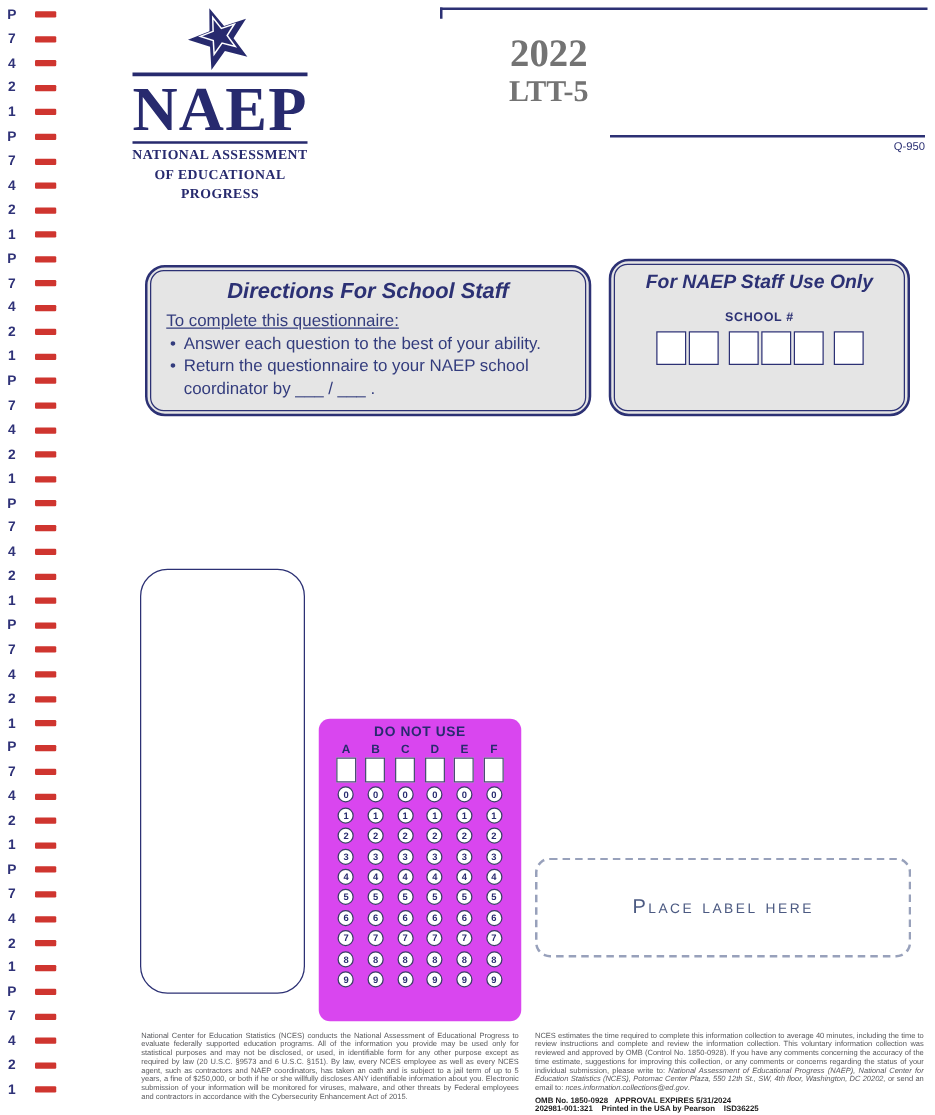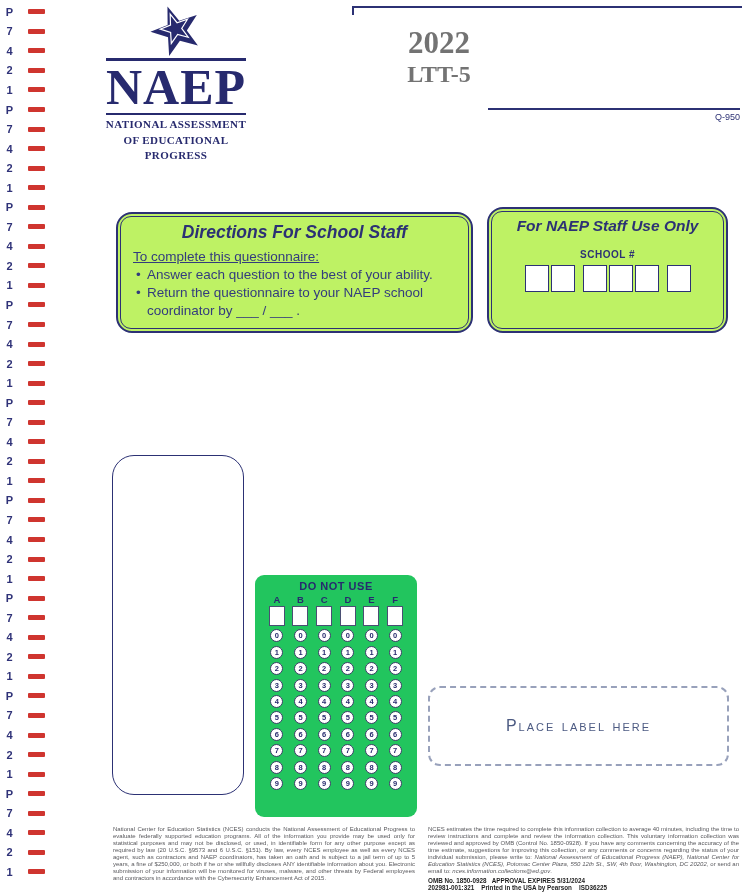--- a/index.html
+++ b/index.html
@@ -29,21 +29,21 @@
   .q-code { position:absolute; right:8px; top:112px; font-size:9px; color:#2c3174; }
 
   
   .logo { position:absolute; left:98px; top:4px; width:156px; text-align:center; color:#272a6e; }
   .logo-star { height:52px; display:flex; justify-content:center; align-items:flex-end; }
   .logo-rule { width:140px; height:2.5px; background:#272a6e; margin:2px auto; }
   .naep-word { font-family:"Liberation Serif", serif; font-weight:bold; font-size:50px; line-height:48px; letter-spacing:1px; }
   .org { margin-top:1px; font-family:"Liberation Serif", serif; font-weight:bold; font-size:11px; line-height:15.5px; letter-spacing:0.4px; }
 
   
-  .round-dbl { border:2.5px solid #2c3174; border-radius:16px; padding:2px; box-sizing:border-box; background:#bef264; }
+  .round-dbl { border:2.5px solid #2c3174; border-radius:16px; padding:2px; box-sizing:border-box; background:#e5e5e5; }
   .round-dbl .inner { border:1.2px solid #2c3174; border-radius:11px; height:100%; box-sizing:border-box; }
   .dir-box { position:absolute; left:116px; top:212px; width:357px; height:121px; }
   .dir-box .inner { padding:5px 12px 0 12px; }
   .dir-title { text-align:center; font-weight:bold; font-style:italic; font-size:17.5px; color:#2c3174; }
   .dir-intro { margin-top:5px; font-size:13.5px; line-height:18px; color:#333c7d;text-decoration:underline; }
   .bullet { position:relative; padding-left:14px; font-size:13.5px; line-height:18px; color:#333c7d; }
   .bullet::before { content:"\2022"; position:absolute; left:3px; }
 
   
   .staff-box { position:absolute; left:487px; top:207px; width:241px; height:126px; }
@@ -51,21 +51,21 @@
   .staff-title { font-weight:bold; font-style:italic; font-size:15.5px; color:#2c3174; }
   .school-label { margin-top:14px; font-weight:bold; font-size:10px; letter-spacing:0.5px; color:#2c3174; }
   .school-boxes { margin-top:5px; display:flex; justify-content:center; gap:8px; }
   .box-group { display:flex; gap:2px; }
   .sbox { width:24px; height:27px; border:1.5px solid #2c3174; background:#fff; box-sizing:border-box; }
 
   
   .tall-box { position:absolute; left:112px; top:455px; width:130px; height:338px; border:1.5px solid #2c3174; border-radius:22px; }
 
   
-  .bubble-panel { position:absolute; left:255px; top:575px; width:162px; height:242px; background:#22c55e; border-radius:9px; box-sizing:border-box; padding:5px 10px 0 10px; }
+  .bubble-panel { position:absolute; left:255px; top:575px; width:162px; height:242px; background:#d946ef; border-radius:9px; box-sizing:border-box; padding:5px 10px 0 10px; }
   .bp-title { text-align:center; font-weight:bold; font-size:11px; color:#272a6e; letter-spacing:0.5px; }
   .bp-letters, .bp-boxes, .b-row { display:grid; grid-template-columns:repeat(6,1fr); justify-items:center; }
   .bp-letters { margin-top:2px; }
   .col-letter { font-weight:bold; font-size:9.5px; color:#272a6e; }
   .bp-boxes { margin-top:1px; }
   .gbox { width:16px; height:20px; background:#fff; border:1px solid #4a4f73; box-sizing:border-box; }
   .b-row { margin-top:3.4px; }
   .bubble { width:13px; height:13px; border-radius:50%; background:#fff; border:1px solid #3a3f66; box-sizing:border-box;
     font-size:7.5px; line-height:11px; text-align:center; color:#272a6e; font-weight:bold; }
 

